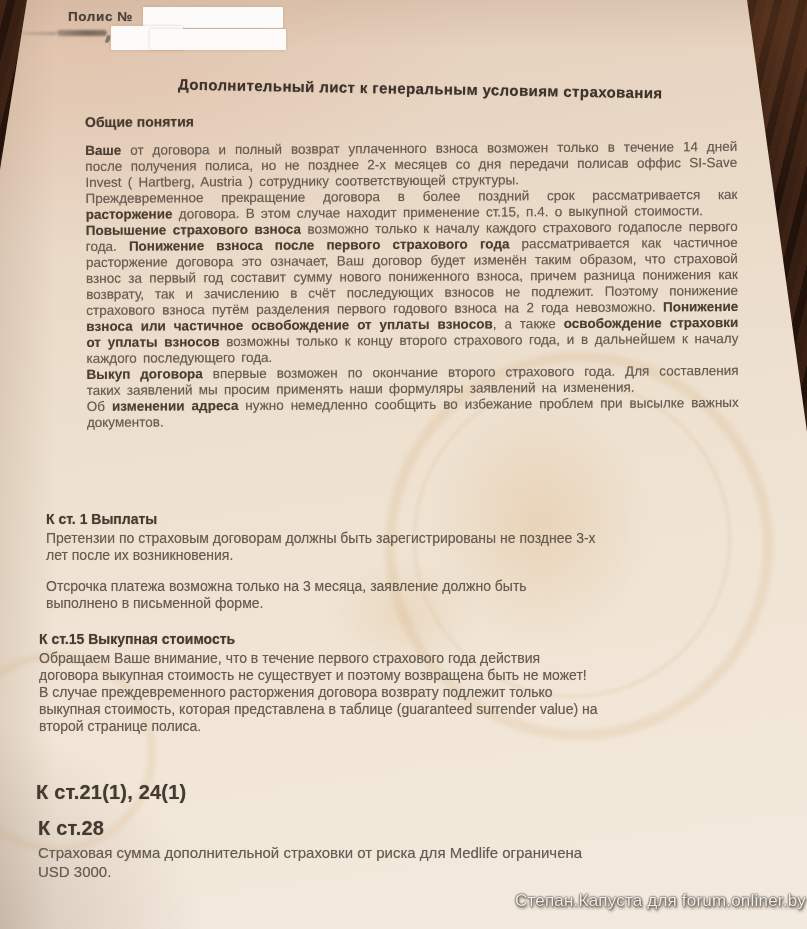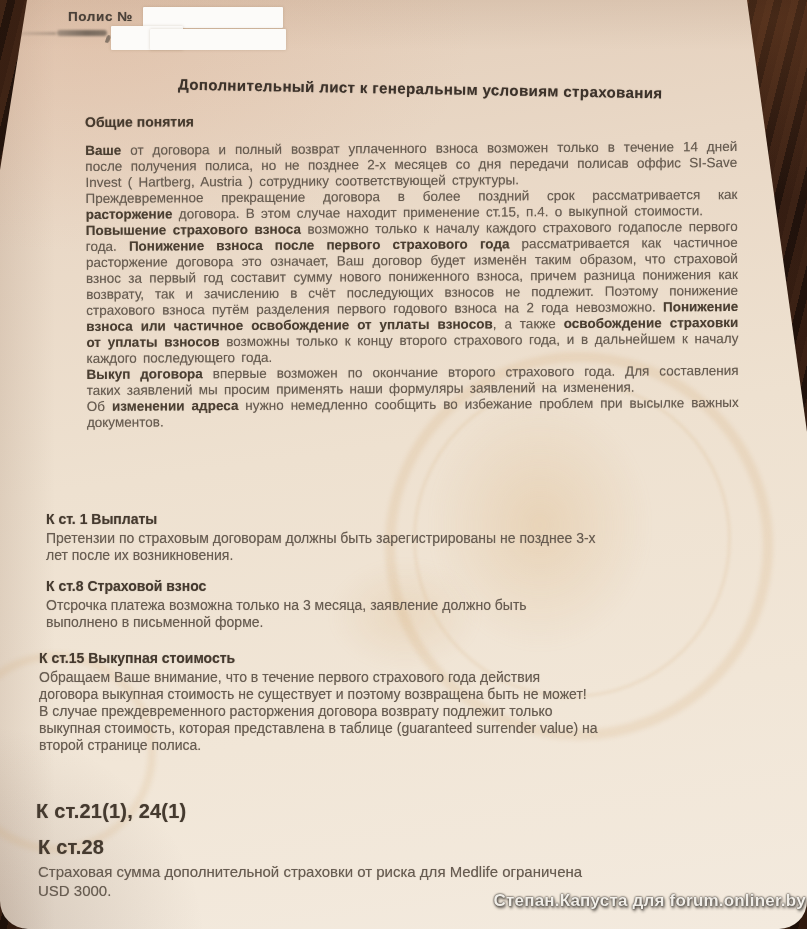--- a/index.html
+++ b/index.html
@@ -16,21 +16,20 @@
   }
   .paper{
     position:absolute;inset:0;
     clip-path:polygon(27px 0, 747px 0, 807px 432px, 807px 929px, 0 929px, 0 170px);
     background:
       radial-gradient(340px 320px at -4% 102%, rgba(70,40,25,.20), transparent 70%),
       radial-gradient(520px 300px at 12% 4%, rgba(215,165,135,.28), transparent 72%),
       linear-gradient(90deg, rgba(105,65,40,.12), transparent 55px),
       linear-gradient(180deg, rgba(120,80,50,.10), transparent 50px),
       linear-gradient(172deg,#e3cdb9 0%,#e9d8c6 22%,#eee1d0 48%,#f1e6d7 75%,#f3eade 100%);
-    border-radius: 28px;
   }
   
   .seal-ring1{position:absolute;left:385px;top:352px;width:368px;height:368px;border-radius:50%;
     border:10px solid rgba(205,160,100,.17);filter:blur(2px);}
   .seal-ring2{position:absolute;left:413px;top:380px;width:312px;height:312px;border-radius:50%;
     border:3px solid rgba(205,160,100,.15);filter:blur(1.5px);}
   .seal-blob{position:absolute;left:430px;top:400px;width:220px;height:250px;border-radius:50%;
     background:radial-gradient(closest-side, rgba(214,168,108,.26), rgba(214,168,108,.10) 60%, transparent);
     filter:blur(5px);}
   .seal-blob2{position:absolute;left:330px;top:560px;width:150px;height:110px;border-radius:50%;
@@ -72,21 +71,21 @@
     text-shadow:0 0 1px rgba(69,58,47,.5);}
   .sec p{margin:0;font-size:14px;line-height:17px;color:#675c51;white-space:pre-line;
     text-shadow:0 0 .7px rgba(103,92,81,.55);}
   .sec:nth-child(2){margin-bottom:19px;}
   .sec:nth-child(3){margin-bottom:46px;margin-left:-7px;}
   .sec:nth-child(4){margin-bottom:13px;margin-left:-10px;}
   .sec:nth-child(5){margin-left:-8px;}
   .sec.large h3{font-size:20px;letter-spacing:.2px;}
   .sec.large p{font-size:15px;line-height:19px;}
 
-  .watermark{position:absolute;right:1px;top:891px;font-size:17px;font-weight:bold;
+  .watermark{position:absolute;right:1px;top:891px;font-size:17px;font-weight:normal;
     color:#f2efe9;letter-spacing:.2px;
     text-shadow:0 0 2px #4a453f,0 0 2px #4a453f,1px 2px 3px rgba(45,40,35,.85);}
 </style>
 </head>
 <body>
 
 <div class="photo">
 
   <div class="paper">
 
@@ -119,21 +118,20 @@
       <p><span>Об </span><b>изменении адреса</b><span> нужно немедленно сообщить во избежание проблем при высылке важных документов.</span></p>
     </div>
 
     <div class="sections">
       <div class="sec">
         <h3>К ст. 1 Выплаты</h3>
         <p>Претензии по страховым договорам должны быть зарегистрированы не позднее 3-х
 лет после их возникновения.</p>
       </div>
       <div class="sec">
-        <h3>К ст.8 Страховой взнос</h3>
         <p>Отсрочка платежа возможна только на 3 месяца, заявление должно быть
 выполнено в письменной форме.</p>
       </div>
       <div class="sec">
         <h3>К ст.15 Выкупная стоимость</h3>
         <p>Обращаем Ваше внимание, что в течение первого страхового года действия
 договора выкупная стоимость не существует и поэтому возвращена быть не может!</p>
         <p>В случае преждевременного расторжения договора возврату подлежит только
 выкупная стоимость, которая представлена в таблице (guaranteed surrender value) на
 второй странице полиса.</p>

